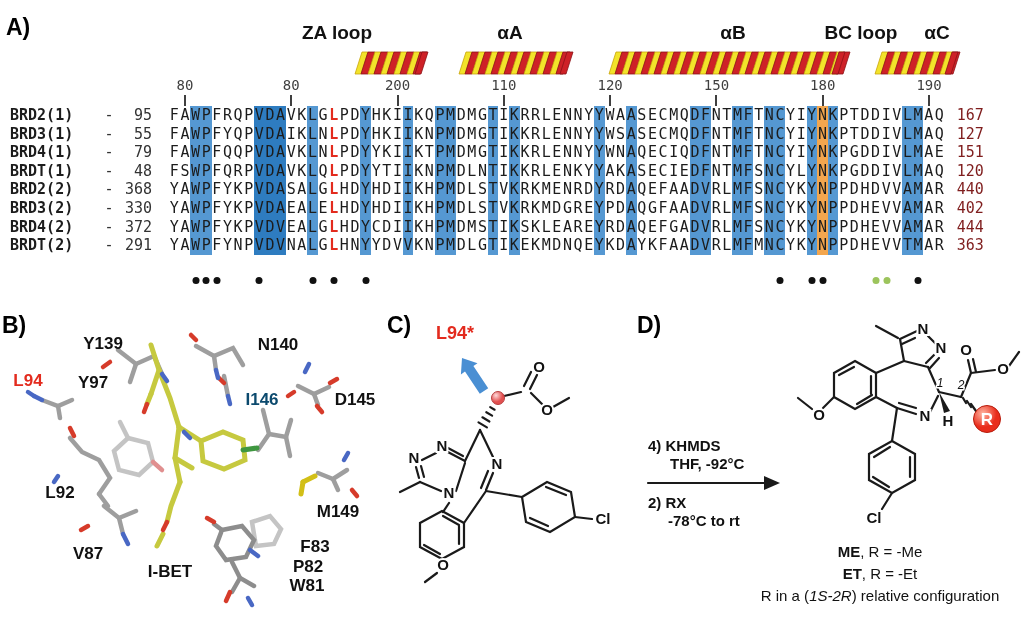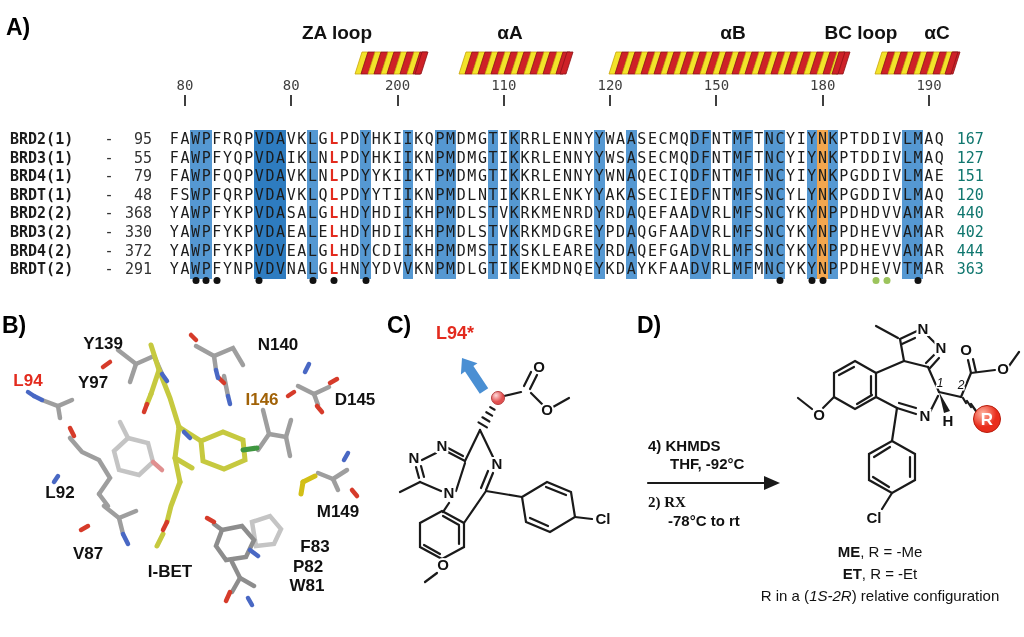--- a/index.html
+++ b/index.html
@@ -9,21 +9,21 @@
   .panel-letter{font-weight:bold;font-size:23px;color:#000;}
   .ss-label{font-weight:bold;font-size:19px;text-align:center;width:140px;transform:translateX(-70px);white-space:nowrap;}
   .ruler-num{position:absolute;font-family:"DejaVu Sans Mono",monospace;font-size:14px;color:#3f3f3f;width:48px;text-align:center;transform:translateX(-24px);}
   .tick{position:absolute;width:2px;height:11px;background:#3f3f3f;transform:translateX(-1px);}
   .seq-row{position:absolute;white-space:nowrap;font-family:"DejaVu Sans Mono",monospace;font-size:15px;height:18.6px;line-height:18.6px;color:#1c1c1c;left:10px;}
   .rname{display:inline-block;width:92px;font-weight:bold;}
   .rdash{display:inline-block;width:14px;text-align:center;color:#333;}
   .rstart{display:inline-block;width:36px;text-align:right;color:#333;}
   .rgap{display:inline-block;width:17px;}
   .c{display:inline-block;width:10.63px;text-align:center;}
-  .rend{display:inline-block;margin-left:12px;color:#0f766e;margin-top:24px;}
+  .rend{display:inline-block;margin-left:12px;color:#7f1d1d;}
   .dot{position:absolute;width:7px;height:7px;border-radius:50%;transform:translateX(-3.5px);}
   .reslabel{position:absolute;font-weight:bold;font-size:17px;transform:translate(-50%,-50%);white-space:nowrap;}
   .reagent{position:absolute;font-weight:bold;font-size:15px;white-space:nowrap;}
   .caption-line{position:absolute;left:700px;width:360px;text-align:center;font-size:15px;white-space:nowrap;}
   .caption-line b{font-weight:bold;}
   .caption-line i{font-style:italic;}
   .l94star{position:absolute;font-weight:bold;font-size:18px;color:#e32b1e;}
   svg text.atom{font-family:"Liberation Sans",sans-serif;font-size:15px;font-weight:bold;fill:#111;
                 text-anchor:middle;paint-order:stroke;stroke:#ffffff;stroke-width:4px;}
   svg text.num{font-family:"Liberation Sans",sans-serif;font-size:12px;font-style:italic;font-weight:normal;
@@ -255,21 +255,21 @@
     </g>
     <g stroke="#3f9740" stroke-width="5" stroke-linecap="round" fill="none">
       <path d="M243 140 L257 138"></path>
     </g>
   </svg>
   <div id="bLabels">
       <div class="reslabel" style="left: 103px; top: 344px; color: rgb(17, 17, 17);">Y139</div>
       <div class="reslabel" style="left: 278px; top: 345px; color: rgb(17, 17, 17);">N140</div>
       <div class="reslabel" style="left: 28px; top: 381px; color: rgb(227, 43, 30);">L94</div>
       <div class="reslabel" style="left: 93px; top: 383px; color: rgb(17, 17, 17);">Y97</div>
-      <div class="reslabel" style="left: 262px; top: 400px; color: #a16207;">I146</div>
+      <div class="reslabel" style="left: 262px; top: 400px; color: #0c4a6e;">I146</div>
       <div class="reslabel" style="left: 355px; top: 400px; color: rgb(17, 17, 17);">D145</div>
       <div class="reslabel" style="left: 60px; top: 493px; color: rgb(17, 17, 17);">L92</div>
       <div class="reslabel" style="left: 338px; top: 512px; color: rgb(17, 17, 17);">M149</div>
       <div class="reslabel" style="left: 88px; top: 554px; color: rgb(17, 17, 17);">V87</div>
       <div class="reslabel" style="left: 170px; top: 572px; color: rgb(17, 17, 17);">I-BET</div>
       <div class="reslabel" style="left: 315px; top: 547px; color: rgb(17, 17, 17);">F83</div>
       <div class="reslabel" style="left: 308px; top: 567px; color: rgb(17, 17, 17);">P82</div>
       <div class="reslabel" style="left: 307px; top: 586px; color: rgb(17, 17, 17);">W81</div>
     </div>
 
@@ -328,21 +328,21 @@
         <text x="159" y="62" class="atom">O</text>
         <text x="167" y="105" class="atom">O</text>
         <text x="63" y="260" class="atom">O</text>
         <text x="223" y="214" class="atom">Cl</text>
       </g>
   </svg>
 
   <div class="abs panel-letter" style="left:637px;top:312px;">D)</div>
   <div class="reagent" style="left:648px;top:437px;">4) KHMDS</div>
   <div class="reagent" style="left:670px;top:455px;">THF, -92°C</div>
-  <div class="reagent" style="left:648px;top:494px;font-family:Liberation Serif, serif;">2) RX</div>
+  <div class="reagent" style="left:648px;top:494px;">2) RX</div>
   <div class="reagent" style="left:668px;top:512px;">-78°C to rt</div>
   <svg id="molD" class="abs" style="left:620px;top:310px;" width="404" height="327" viewBox="0 0 404 327">
     <defs>
       <radialGradient id="rg" cx="35%" cy="30%">
         <stop offset="0%" stop-color="#ffb7a3"></stop>
           <stop offset="100%" stop-color="#e92d1c"></stop>
       </radialGradient>
     </defs>
     <g stroke="#1a1a1a" stroke-width="2.2" stroke-linecap="round" fill="none">
       <path d="M28 173 L144 173"></path>

